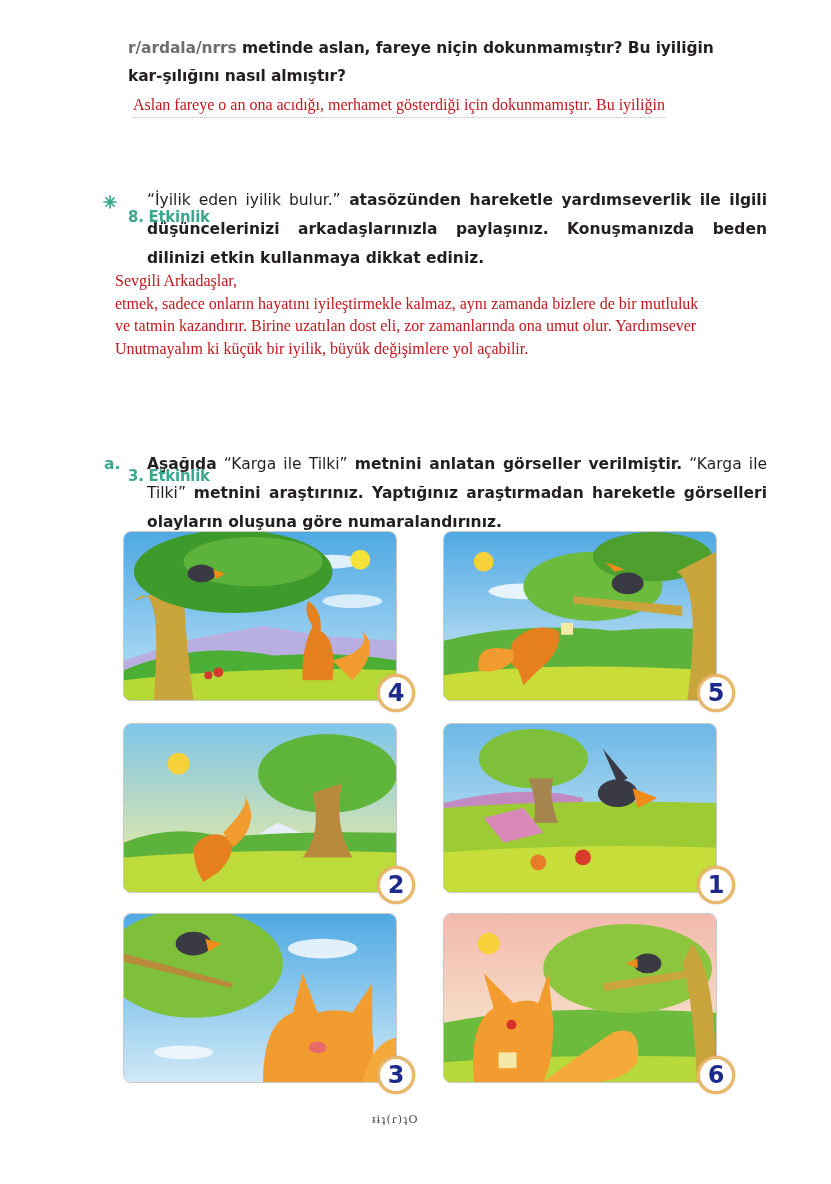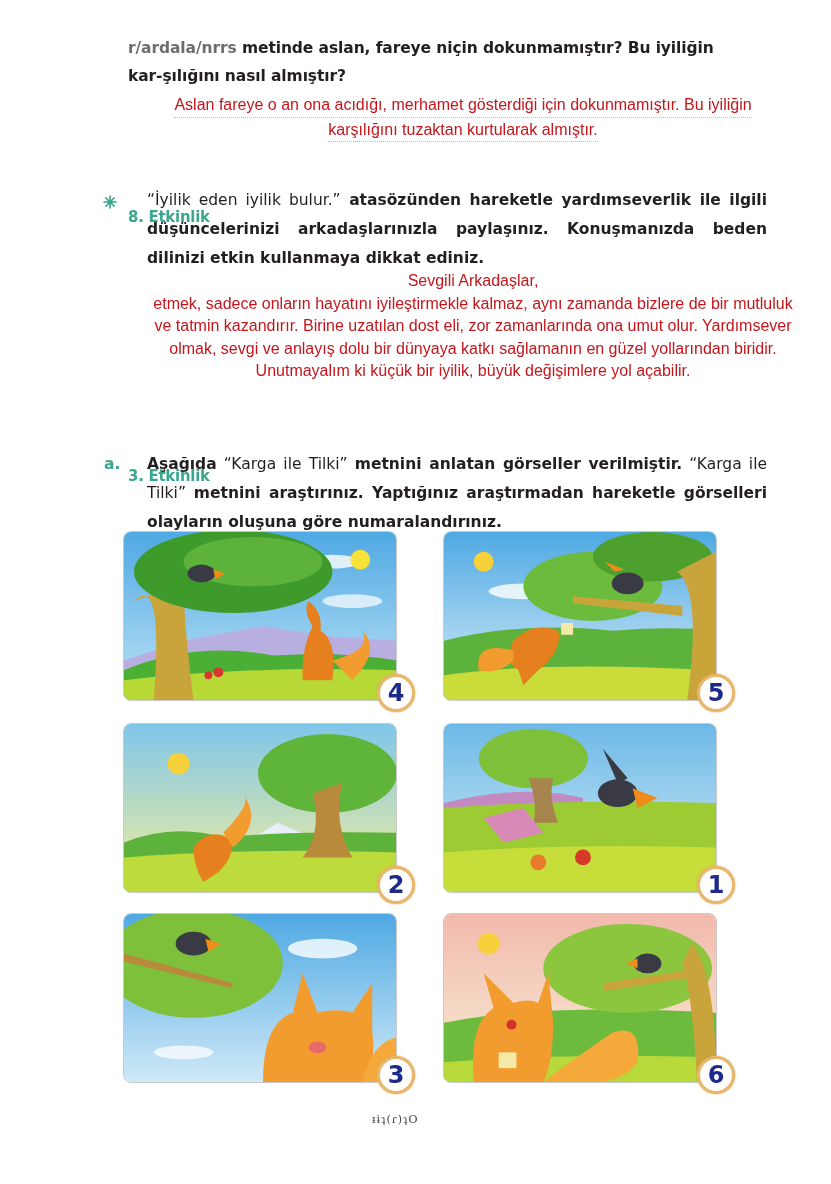--- a/index.html
+++ b/index.html
@@ -2,21 +2,21 @@
 <html><head>
 <meta charset="utf-8">
 <style>
   * { box-sizing: border-box; margin: 0; padding: 0; }
   html, body { width: 831px; height: 1184px; background: #ffffff; overflow: hidden; }
   body { position: relative; font-family: "DejaVu Sans", sans-serif; color: #231f20; }
 
   .q-text { position: absolute; left: 128px; top: 34px; width: 622px; font-size: 15.5px; font-weight: bold; line-height: 28px; letter-spacing: -0.1px; }
   .q-text .garbled { color: #6d6e71; font-weight: bold; text-align: right; }
 
-  .answer { position: absolute; font-family: Liberation Sans, sans-serif; color: #c4161c; font-size: 16px; line-height: 23.5px; text-align: center; }
+  .answer { position: absolute; font-family: Liberation Serif, serif; color: #c4161c; font-size: 16px; line-height: 23.5px; }
   .answer-1 { left: 133px; top: 93px; width: 660px; }
   .answer-1 .line { border-bottom: 1px dotted #bbbbbb; display: inline-block; }
 
   .heading { position: absolute; left: 128px; color: #3aa68e; font-weight: bold; font-size: 16.5px; font-family: "DejaVu Sans Condensed", "DejaVu Sans", sans-serif; letter-spacing: -0.2px; margin-top: 48px; }
   .heading-8 { top: 159px; }
   .heading-9 { top: 418px; }
 
   .bullet-icon { position: absolute; left: 103px; top: 195px; width: 14px; height: 14px; }
 
   .task { position: absolute; left: 128px; width: 620px; font-size: 15.5px; line-height: 29px; text-align: justify; margin-left: 19px; }
@@ -34,42 +34,40 @@
 
   .footer-mark { position: absolute; left: 372px; top: 1113px; font-size: 11px; color: #444; letter-spacing: 1px; font-family: "DejaVu Serif", serif; }
 </style>
 </head>
 <body>
 
 <div class="q-text"><span class="garbled">r/ardala/nrrs</span><span> metinde aslan, fareye niçin dokunmamıştır? Bu iyiliğin kar-şılığını nasıl almıştır?</span></div>
 
 <div class="answer answer-1">
   <span class="line">Aslan fareye o an ona acıdığı, merhamet gösterdiği için dokunmamıştır. Bu iyiliğin</span><br>
-  <span class="line">karşılığını tuzaktan kurtularak almıştır.</span>
 </div>
 
 <div class="heading heading-8">8. Etkinlik</div>
 
 <svg class="bullet-icon" viewBox="0 0 14 14">
   <g stroke="#3aa68e" stroke-width="1.6" stroke-linecap="round">
     <line x1="7" y1="1" x2="7" y2="13"></line>
     <line x1="1" y1="7" x2="13" y2="7"></line>
     <line x1="2.8" y1="2.8" x2="11.2" y2="11.2"></line>
     <line x1="11.2" y1="2.8" x2="2.8" y2="11.2"></line>
   </g>
   <circle cx="7" cy="7" r="2.5" fill="#3aa68e"></circle>
 </svg>
 
 <div class="task task-8"><span class="normal">“İyilik eden iyilik bulur.”</span><b> atasözünden hareketle yardımseverlik ile ilgili düşüncelerinizi arkadaşlarınızla paylaşınız. Konuşmanızda beden dilinizi etkin kullanmaya dikkat ediniz.</b></div>
 
 <div class="answer answer-2">
   <div>Sevgili Arkadaşlar,</div>
   <div>etmek, sadece onların hayatını iyileştirmekle kalmaz, aynı zamanda bizlere de bir mutluluk</div>
   <div>ve tatmin kazandırır. Birine uzatılan dost eli, zor zamanlarında ona umut olur. Yardımsever</div>
-  <div>olmak, sevgi ve anlayış dolu bir dünyaya katkı sağlamanın en güzel yollarından biridir.</div>
   <div>Unutmayalım ki küçük bir iyilik, büyük değişimlere yol açabilir.</div>
 </div>
 
 <div class="heading heading-9">3. Etkinlik</div>
 <div class="task-label">a.</div>
 <div class="task task-9"><b>Aşağıda</b><span class="normal"> “Karga ile Tilki” </span><b>metnini anlatan görseller verilmiştir.</b><span class="normal"> “Karga ile Tilki” </span><b>metnini araştırınız. Yaptığınız araştırmadan hareketle görselleri olayların oluşuna göre numaralandırınız.</b></div>
 
 <div class="img-card" style="left:123px; top:531px;">
   <svg viewBox="0 0 274 170" preserveAspectRatio="none">
     <defs>

